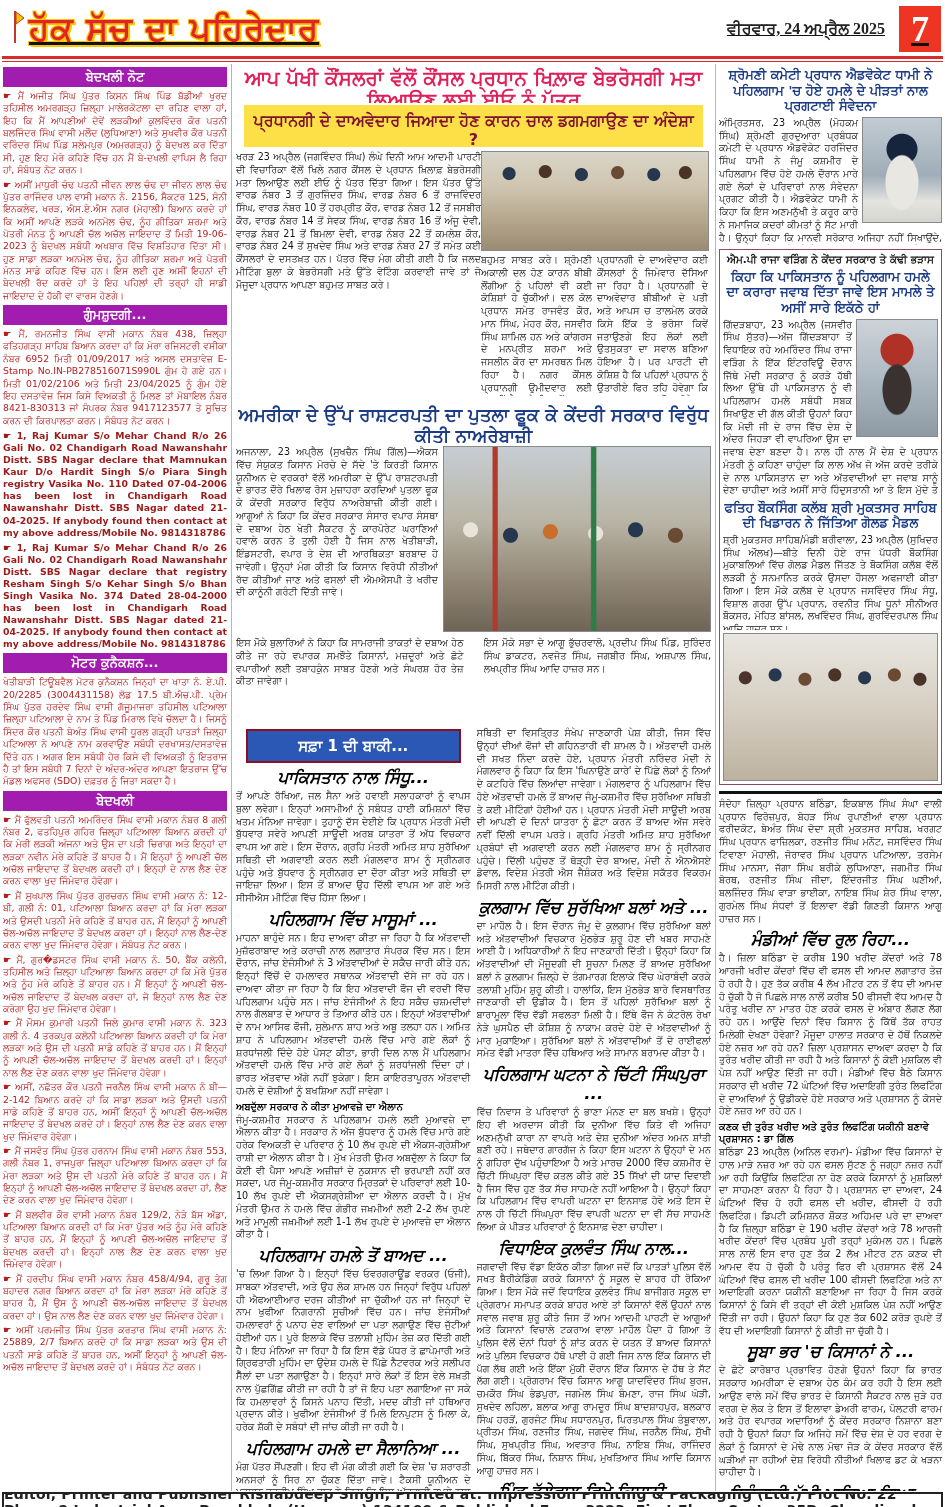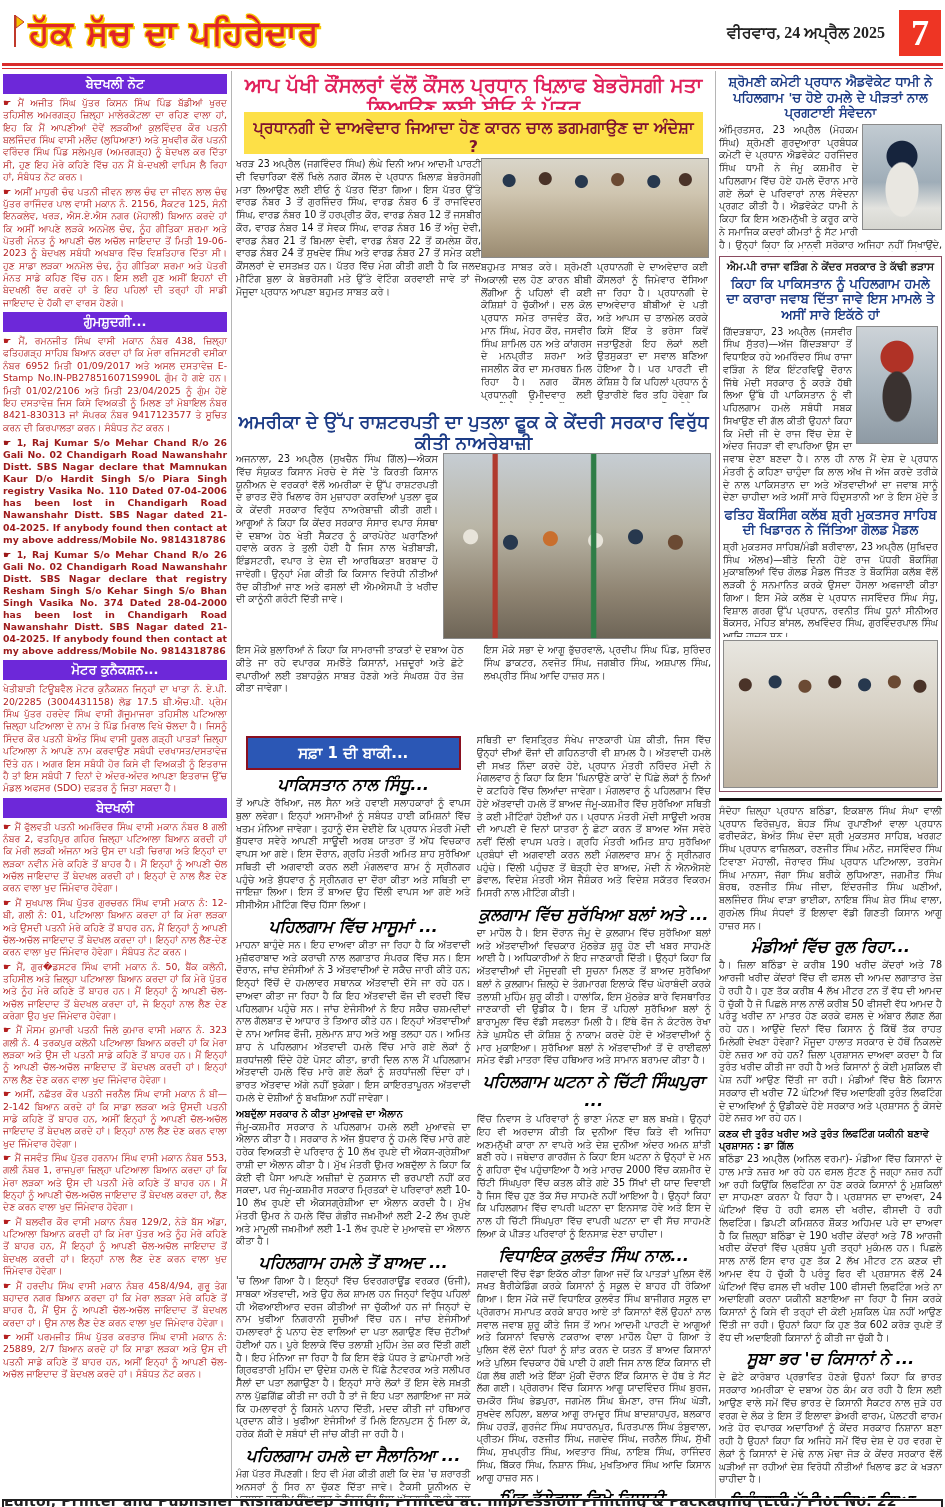--- a/index.html
+++ b/index.html
@@ -1,35 +1,35 @@
 <!DOCTYPE html>
 <html><head>
 <meta charset="utf-8">
 <style>
   html,body{margin:0;padding:0;background:#e9e9e9;}
   .page{width:945px;height:1507px;background:#ffffff;position:relative;margin:0 auto;
         font-family:"DejaVu Sans",sans-serif;color:#111;overflow:hidden;box-sizing:border-box;}
   
-  .masthead{height:63px;display:flex;justify-content:space-between;align-items:center;padding:2px 4px 0 6px;box-sizing:border-box;}
+  .masthead{height:56px;display:flex;justify-content:space-between;align-items:center;padding:2px 4px 0 6px;box-sizing:border-box;text-decoration:underline;}
   .logo{display:flex;align-items:center;gap:5px;}
   .logo-text{font-size:33px;font-weight:bold;color:#e02428;letter-spacing:1px;
              text-shadow:2px 2px 0 #f7c600,-1px -1px 0 #f7c600,1px -1px 0 #f7c600,-1px 1px 0 #f7c600;}
   .mh-right{display:flex;align-items:flex-start;gap:14px;}
   .date{font-family:"Liberation Serif",serif;font-weight:bold;font-size:16px;color:#222;margin-top:14px;}
   .pagebox{width:42px;height:46px;background:#ee3524;color:#fff;display:flex;align-items:center;justify-content:center;
            font-family:"Liberation Serif",serif;font-size:36px;font-weight:bold;}
   .rule1{height:3px;background:#d92b2b;margin:0 2px;}
   .rule2{height:1px;background:#d92b2b;margin:2px 2px 0 2px;}
   
   .content{display:flex;height:1427px;overflow:hidden;margin-top:2px;}
   .col-left{width:232px;box-sizing:border-box;border-right:1px solid #b5b5b5;padding:0 4px 0 3px;overflow:hidden;}
   .col-center{width:484px;box-sizing:border-box;border-right:1px solid #b5b5b5;padding:0 4px;overflow:hidden;}
   .col-right{width:229px;box-sizing:border-box;padding:0 3px;overflow:hidden;}
   
-  .cls-bar{background:#6d28d9;color:#fff;text-align:center;font-weight:bold;font-size:13px;padding:2px 0;margin:3px 0;}
+  .cls-bar{background:#a21caf;color:#fff;text-align:center;font-weight:bold;font-size:13px;padding:2px 0;margin:3px 0;}
   .cls-text{color:#b42020;font-size:9.3px;line-height:1.33;text-align:justify;margin:2px 0;}
   .cls-en{color:#9c1a1a;font-weight:bold;font-size:9.3px;line-height:1.3;text-align:justify;margin:3px 0;}
   
   .headline-red{color:#e0205a;font-size:20px;font-weight:bold;text-align:center;line-height:1.1;max-height:36px;overflow:hidden;margin:3px 0 2px 0;}
   .subhead{background:#fde047;color:#7e1030;font-weight:bold;font-size:16px;text-align:center;padding:6px 4px;margin:2px 8px 4px 8px;max-height:30px;overflow:hidden;}
   .headline-navy{color:#1d3c86;font-size:18px;font-weight:bold;text-align:center;line-height:1.15;max-height:38px;overflow:hidden;margin:4px 0 3px 0;}
   .headline-navy-sm{color:#1d3c86;font-size:13px;font-weight:bold;text-align:center;line-height:1.2;margin:3px 0;}
   .body-txt{font-size:9.6px;line-height:1.33;text-align:justify;color:#151515;}
   .s1-row{display:flex;height:250px;overflow:hidden;}
   .s1-c1{width:245px;overflow:hidden;}

